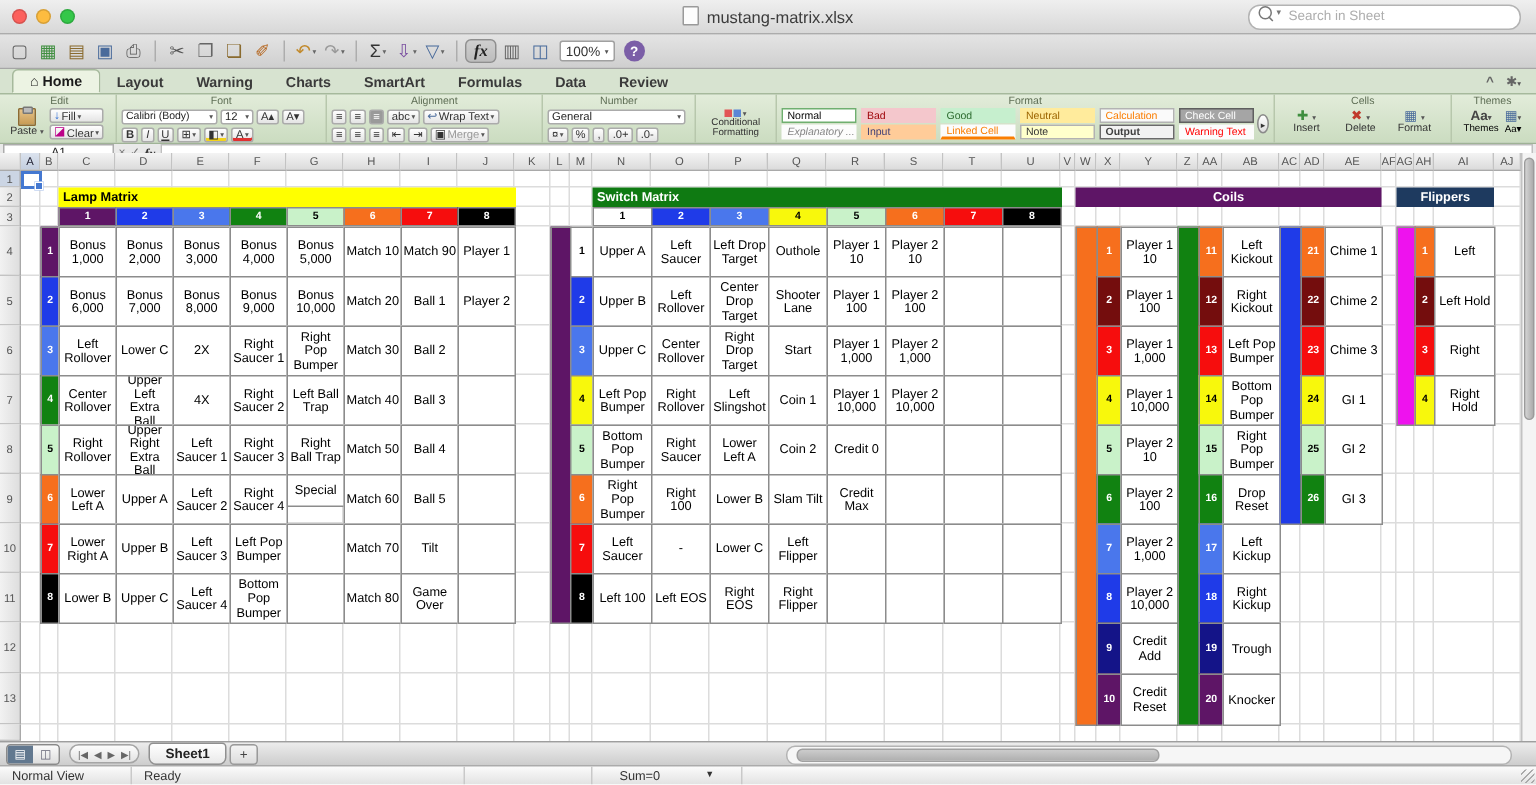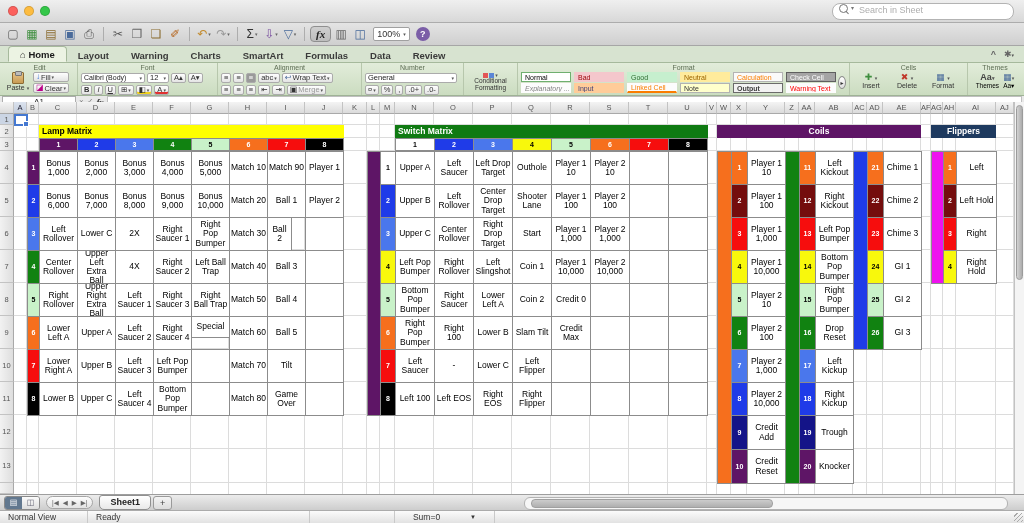--- a/index.html
+++ b/index.html
@@ -85,20 +85,21 @@
 </style>
 </head>
 <body>
 
 <div class="titlebar">
   <div class="lights">
     <div class="light" style="background:#FC615D"></div>
     <div class="light" style="background:#FDBC40"></div>
     <div class="light" style="background:#34C749"></div>
   </div>
+  <div class="title"><span class="docicon"></span><span>mustang-matrix.xlsx</span></div>
   <div class="searchbox">
     <span class="lens"></span>
     <span class="searchdd">▾</span>
     <input placeholder="Search in Sheet" style="">
   </div>
 </div>
 
 <div class="toolbar">
   <span id="toolbar-icons" style="display:flex;align-items:center;gap:1px">
       <div class="tbtn" style="color: rgb(102, 102, 102);">▢</div>
@@ -460,21 +461,21 @@
       <div class="scell bordered" style="left: 229px; top: 70px; width: 39px; height: 34px; font-size: 8.5px;">Match 20</div>
       <div class="scell bordered" style="left: 267px; top: 70px; width: 39px; height: 34px; font-size: 8.5px;">Ball 1</div>
       <div class="scell bordered" style="left: 305px; top: 70px; width: 39px; height: 34px; font-size: 8.5px;">Player 2</div>
       <div class="scell bordered" style="left: 27px; top: 103px; width: 13px; height: 34px; background: rgb(74, 119, 236); color: rgb(255, 255, 255); font-size: 7px; font-weight: bold;">3</div>
       <div class="scell bordered" style="left: 39px; top: 103px; width: 39px; height: 34px; font-size: 8.5px;">Left Rollover</div>
       <div class="scell bordered" style="left: 77px; top: 103px; width: 39px; height: 34px; font-size: 8.5px;">Lower C</div>
       <div class="scell bordered" style="left: 115px; top: 103px; width: 39px; height: 34px; font-size: 8.5px;">2X</div>
       <div class="scell bordered" style="left: 153px; top: 103px; width: 39px; height: 34px; font-size: 8.5px;">Right Saucer 1</div>
       <div class="scell bordered" style="left: 191px; top: 103px; width: 39px; height: 34px; font-size: 8.5px;">Right Pop Bumper</div>
       <div class="scell bordered" style="left: 229px; top: 103px; width: 39px; height: 34px; font-size: 8.5px;">Match 30</div>
-      <div class="scell bordered" style="left: 267px; top: 103px; width: 25px; height: 34px; font-size: 8.5px;">Ball 2</div>
+      <div class="scell bordered" style="left: 267px; top: 103px; width: 39px; height: 34px; font-size: 8.5px; text-align: right;">Ball 2</div>
       <div class="scell bordered" style="left: 305px; top: 103px; width: 39px; height: 34px; font-size: 8.5px;"></div>
       <div class="scell bordered" style="left: 27px; top: 136px; width: 13px; height: 34px; background: rgb(17, 130, 17); color: rgb(255, 255, 255); font-size: 7px; font-weight: bold;">4</div>
       <div class="scell bordered" style="left: 39px; top: 136px; width: 39px; height: 34px; font-size: 8.5px;">Center Rollover</div>
       <div class="scell bordered" style="left: 77px; top: 136px; width: 39px; height: 34px; font-size: 8.5px;">Upper Left Extra Ball</div>
       <div class="scell bordered" style="left: 115px; top: 136px; width: 39px; height: 34px; font-size: 8.5px;">4X</div>
       <div class="scell bordered" style="left: 153px; top: 136px; width: 39px; height: 34px; font-size: 8.5px;">Right Saucer 2</div>
       <div class="scell bordered" style="left: 191px; top: 136px; width: 39px; height: 34px; font-size: 8.5px;">Left Ball Trap</div>
       <div class="scell bordered" style="left: 229px; top: 136px; width: 39px; height: 34px; font-size: 8.5px;">Match 40</div>
       <div class="scell bordered" style="left: 267px; top: 136px; width: 39px; height: 34px; font-size: 8.5px;">Ball 3</div>
       <div class="scell bordered" style="left: 305px; top: 136px; width: 39px; height: 34px; font-size: 8.5px;"></div>

